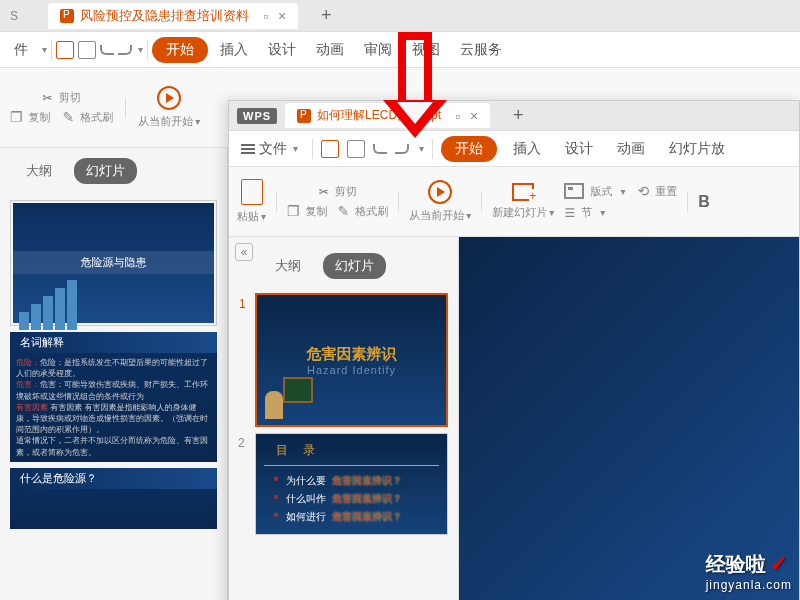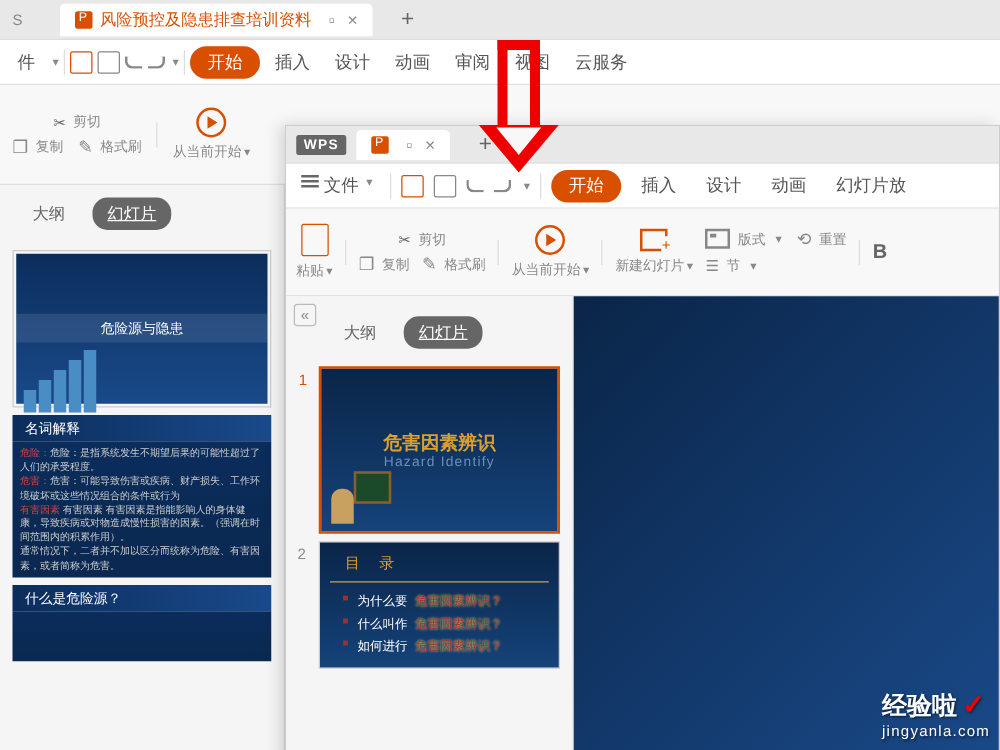--- a/index.html
+++ b/index.html
@@ -26,40 +26,40 @@
 .w1-toolbar { height: 80px; background: #f8f8f8; display: flex; align-items: center; padding: 0 10px; gap: 12px; border-bottom: 1px solid #e0e0e0; }
 .tool-col { display: flex; flex-direction: column; align-items: center; gap: 4px; font-size: 12px; color: #666; }
 .tool-row { display: flex; align-items: center; gap: 6px; }
 .small-label { font-size: 11px; color: #888; }
 .play-icon { width: 24px; height: 24px; border: 2px solid #d94f00; border-radius: 50%; position: relative; display: inline-block; }
 .play-icon::after { content: ""; position: absolute; left: 7px; top: 5px; border-left: 8px solid #d94f00; border-top: 5px solid transparent; border-bottom: 5px solid transparent; }
 
 .w1-sidebar { position: absolute; left: 0; top: 148px; width: 228px; bottom: 0; background: #f5f5f5; border-right: 1px solid #ddd; }
 .sidebar-tabs { display: flex; gap: 10px; padding: 10px 14px; align-items: center; }
 .tab-btn { padding: 4px 12px; border-radius: 12px; font-size: 13px; }
-.tab-btn.active { background: #666; color: #fff; text-decoration: underline; }
+.tab-btn.active { background: #666; color: #fff; }
 .tab-btn.inactive { color: #666; }
 
 .slide-thumb { margin: 6px 10px; border: 1px solid #ccc; padding: 2px; display: flex; gap: 4px; }
 .slide-img { flex: 1; height: 120px; background: linear-gradient(180deg, #0b2d5c 0%, #1a4a8a 100%); display: flex; flex-direction: column; }
 .slide-title-bar { background: rgba(255,255,255,0.1); color: #fff; font-size: 11px; text-align: center; padding: 4px; margin-top: 48px; }
 .slide-content { padding: 6px; flex: 1; display: flex; align-items: flex-end; }
 .bar-chart { display: flex; gap: 2px; align-items: flex-end; }
 .bar { width: 10px; background: #4a8cc4; }
 
 .slide-thumb2 { margin: 6px 10px; }
 .slide-header { background: linear-gradient(90deg, #0b2d5c, #1a4a8a); color: #fff; font-size: 11px; padding: 3px 10px; }
 .slide-body { background: linear-gradient(180deg, #0b2d5c, #0a2850); padding: 4px 6px; font-size: 8px; color: #ccc; line-height: 1.4; min-height: 100px; }
 .slide-body .red { color: #c44; }
 
 .window2 { position: absolute; left: 228px; top: 100px; width: 572px; height: 527px; background: #f8f8f8; border: 1px solid #ccc; box-shadow: -4px 0 12px rgba(0,0,0,0.15); }
 .w2-titlebar { height: 30px; background: #e8e8e8; display: flex; align-items: center; padding: 0 8px; gap: 8px; border-bottom: 1px solid #ddd; }
 .wps-badge { background: #666; color: #fff; font-size: 11px; padding: 2px 6px; border-radius: 2px; font-weight: bold; letter-spacing: 1px; }
 .w2-menubar { height: 36px; background: #fff; display: flex; align-items: center; padding: 0 6px; gap: 8px; border-bottom: 1px solid #e0e0e0; }
-.file-btn { display: flex; align-items: flex-start; gap: 4px; color: #555; font-size: 14px; padding: 0 6px; }
+.file-btn { display: flex; align-items: center; gap: 4px; color: #555; font-size: 14px; padding: 0 6px; }
 .hamburger { display: inline-flex; flex-direction: column; gap: 2px; }
 .hamburger span { width: 14px; height: 2px; background: #666; display: block; }
 
 .w2-toolbar { height: 70px; background: #f8f8f8; display: flex; align-items: center; padding: 0 8px; gap: 10px; border-bottom: 1px solid #e0e0e0; }
 .w2-sidebar { position: absolute; left: 0; top: 136px; width: 230px; bottom: 0; background: #f5f5f5; border-right: 1px solid #ddd; padding-top: 8px; }
 .collapse-btn { position: absolute; left: 6px; top: 6px; width: 18px; height: 18px; border: 1px solid #bbb; border-radius: 3px; color: #888; font-size: 12px; text-align: center; line-height: 16px; }
 .w2-sidebar-tabs { display: flex; gap: 10px; padding: 8px 14px 8px 34px; align-items: center; }
 
 .w2-slide { margin: 6px 10px 6px 26px; border: 2px solid #d94f00; position: relative; }
 .w2-slide.unselected { border-color: transparent; border: 1px solid #ccc; }
@@ -191,20 +191,21 @@
       <div class="slide-body" style="min-height:40px"></div>
     </div>
   </div>
 </div>
 
 <div class="window2">
   <div class="w2-titlebar">
     <span class="wps-badge">WPS</span>
     <div class="tab-active" style="font-size:12px">
       <span class="ppt-icon"></span>
+      <span>如何理解LECD实案.ppt</span>
       <span class="tab-controls">
         <span>▫</span>
         <span>×</span>
       </span>
     </div>
     <div class="newtab">+</div>
   </div>
 
   <div class="w2-menubar">
     <div class="file-btn">

